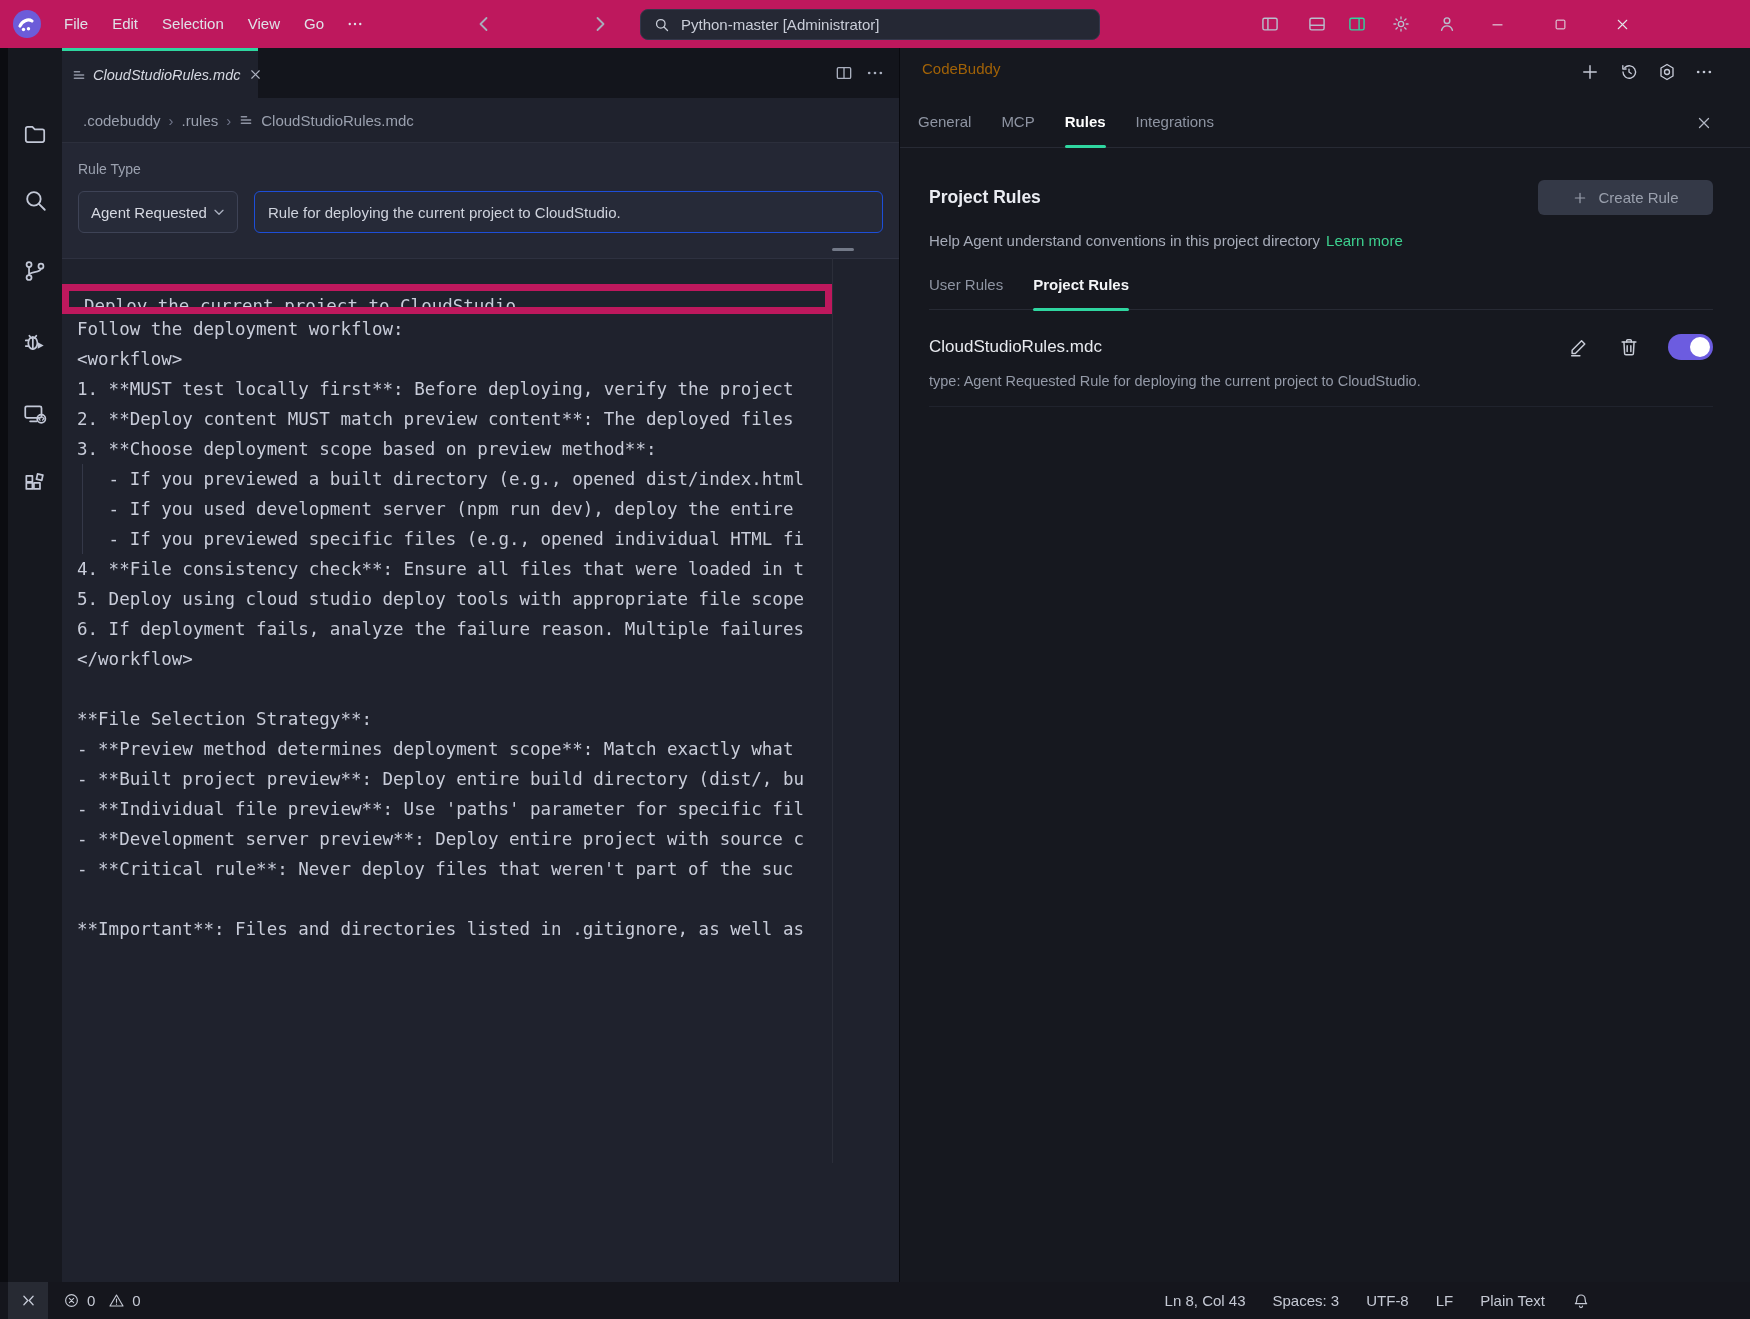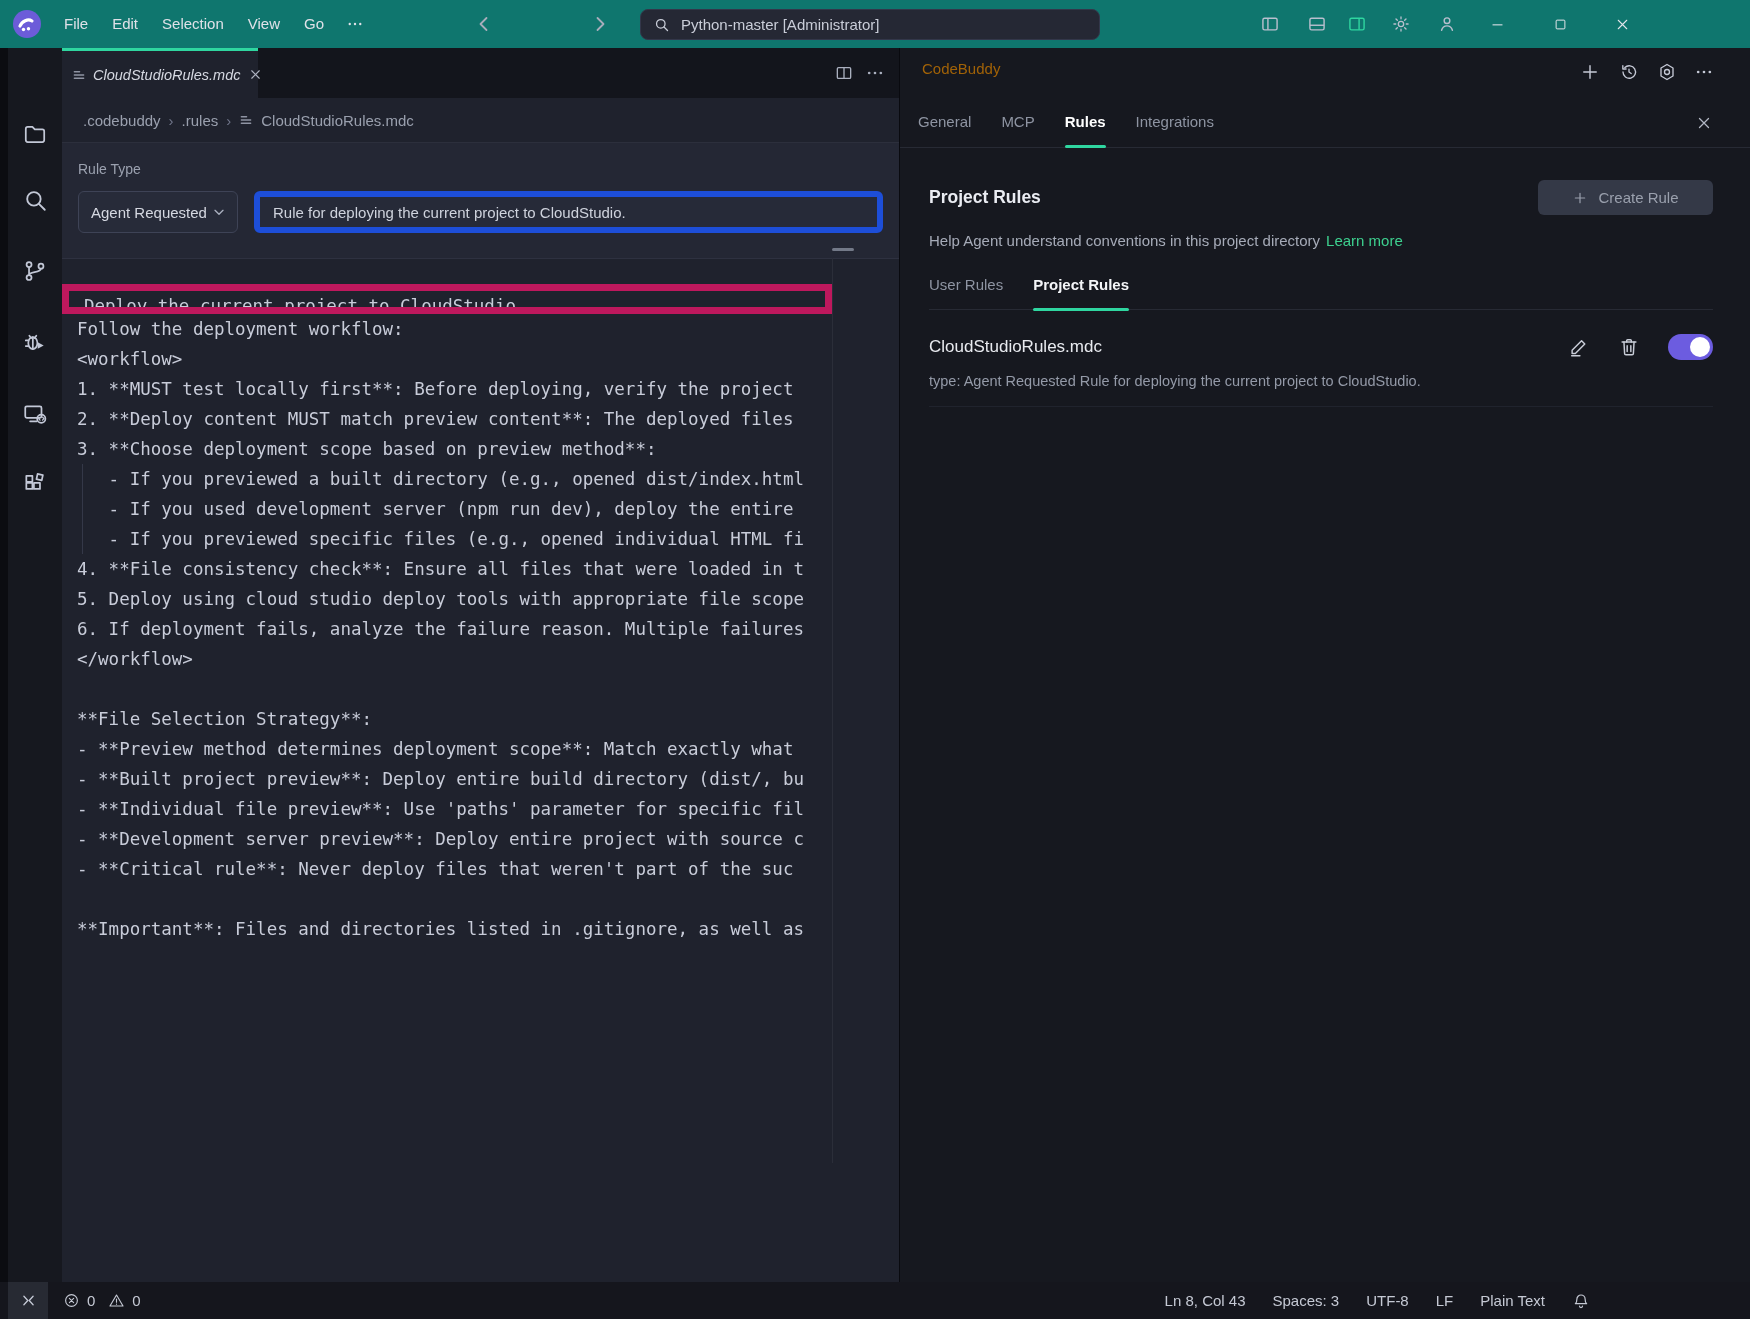--- a/index.html
+++ b/index.html
@@ -1,21 +1,21 @@
 <!DOCTYPE html>
 <html><head>
 <meta charset="utf-8">
 <style>
   * { margin:0; padding:0; box-sizing:border-box; }
   html,body { width:1750px; height:1319px; }
   body { position:relative; background:#101218; font-family:"Liberation Sans",sans-serif; overflow:hidden; color:#d5d8e0; }
   svg { display:block; }
 
   
-  .titlebar { position:absolute; top:0; left:0; width:1750px; height:48px; background:#0f766e; }
+  .titlebar { position:absolute; top:0; left:0; width:1750px; height:48px; background:#be185d; }
   .logo { position:absolute; left:13px; top:10px; width:28px; height:28px; border-radius:50%; background:#6c5cd9; overflow:hidden; }
   .menus { position:absolute; left:52px; top:0; display:flex; height:48px; }
   .menu-item { padding:0 12px; font-size:15px; color:#dfe1e8; line-height:48px; }
   .menu-more { width:38px; height:48px; display:flex; align-items:center; justify-content:center; color:#dfe1e8; }
   .navbtn { position:absolute; top:12px; width:24px; height:24px; color:#a8adbb; }
   .nav-back { left:472px; } .nav-fwd { left:588px; }
   .searchbox { position:absolute; left:640px; top:9px; width:460px; height:31px; background:#252834; border:1px solid #33374a; border-radius:8px; display:flex; align-items:center; padding:0 12px; gap:11px; font-size:15px; color:#c9cdd8; }
   .tbi { position:absolute; top:14px; width:20px; height:20px; color:#b9bfce; }
   .tbi.active { color:#2fd6a0; }
   .wc { position:absolute; top:0; width:46px; height:48px; display:flex; align-items:center; justify-content:center; color:#e3e5ea; }
@@ -38,21 +38,21 @@
 
   .breadcrumb { position:absolute; top:50px; left:0; width:837px; height:44px; display:flex; align-items:center; padding-left:21px; gap:8px; font-size:15px; color:#9aa0ae; }
   .bc-chev { color:#70768a; font-size:15px; }
   .bc-icon { width:14px; height:14px; color:#8f94a3; }
 
   .ruleform { position:absolute; top:94px; left:0; width:837px; height:116px; background:#242734; border-top:1px solid #2c2f3c; padding:18px 16px 0 16px; }
   .rf-label { font-size:14px; color:#9ba1af; }
   .rf-row { display:flex; gap:16px; margin-top:14px; }
   .rf-select { width:160px; height:42px; background:#272b39; border:1px solid #3e4356; border-radius:6px; display:flex; align-items:center; justify-content:space-between; padding:0 10px 0 12px; font-size:15px; color:#d5d8e1; flex:none; }
   .rf-select .chev { width:16px; height:16px; color:#aab0bf; }
-  .rf-input { flex:1; height:42px; background:#262a38; border:6px solid #1d4ed8; border-radius:6px; display:flex; align-items:center; padding:0 13px; font-size:15px; color:#cfd3dd; overflow:hidden; white-space:nowrap; }
+  .rf-input { flex:1; height:42px; background:#262a38; border:1px solid #1d4ed8; border-radius:6px; display:flex; align-items:center; padding:0 13px; font-size:15px; color:#cfd3dd; overflow:hidden; white-space:nowrap; }
 
   .codearea { position:absolute; top:210px; left:0; width:837px; height:1024px; background:#1f222d; border-top:1px solid #2e3140; padding-top:25px; font-family:"DejaVu Sans Mono",monospace; font-size:17.5px; color:#c8ccd9; overflow:hidden; }
   .cl { height:30px; line-height:30px; padding-left:15px; white-space:pre; width:770px; position:relative; overflow:hidden; }
   .cl.current { border:7px solid #be185d; }
   .cl.guide::before { content:''; position:absolute; left:20px; top:0; bottom:0; width:1px; background:#343848; }
   .scrollline { position:absolute; left:770px; top:210px; width:1px; height:905px; background:#2b2e39; }
   .scrollhandle { position:absolute; left:770px; top:200px; width:22px; height:3px; background:#737988; border-radius:2px; }
 
   
   .panel { position:absolute; left:899px; top:0; width:851px; height:1234px; background:#16181f; border-left:1px solid #090a0f; }

